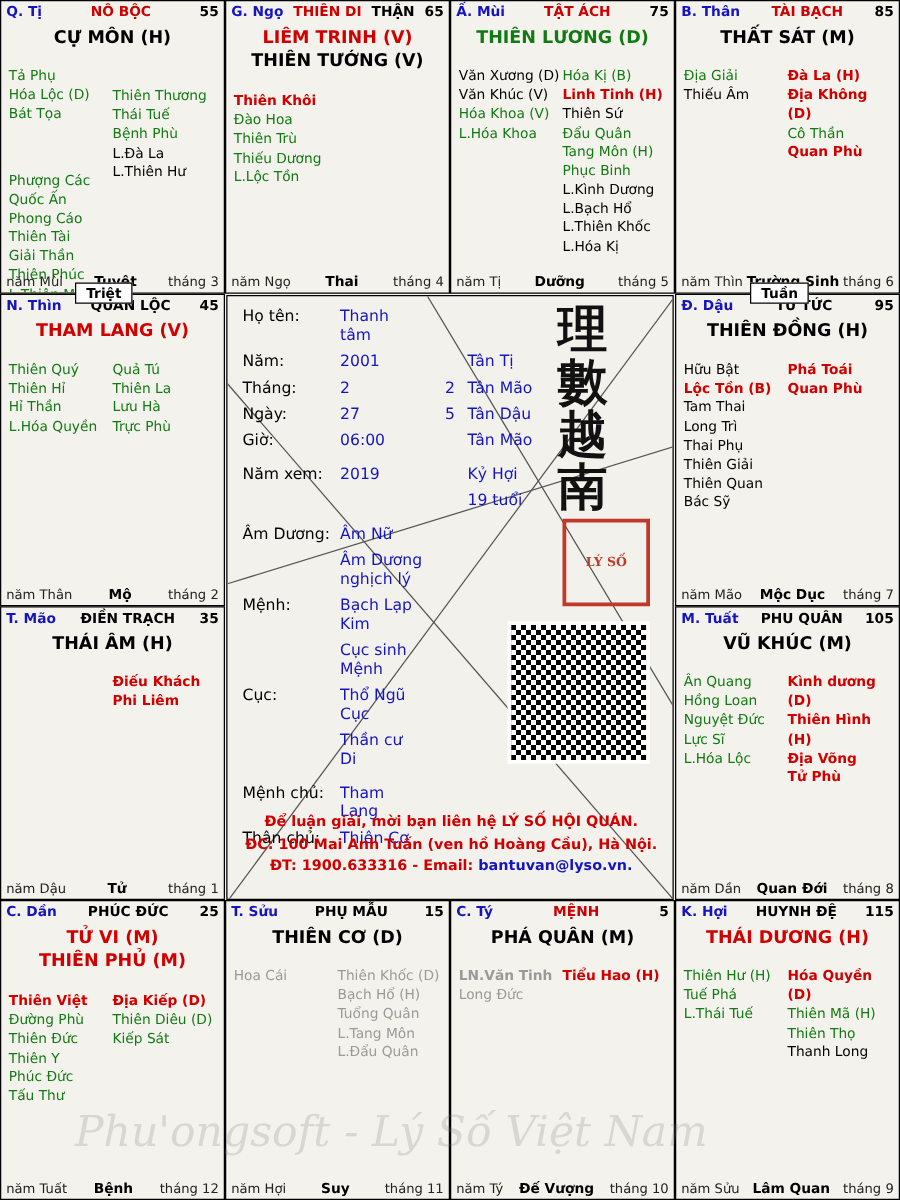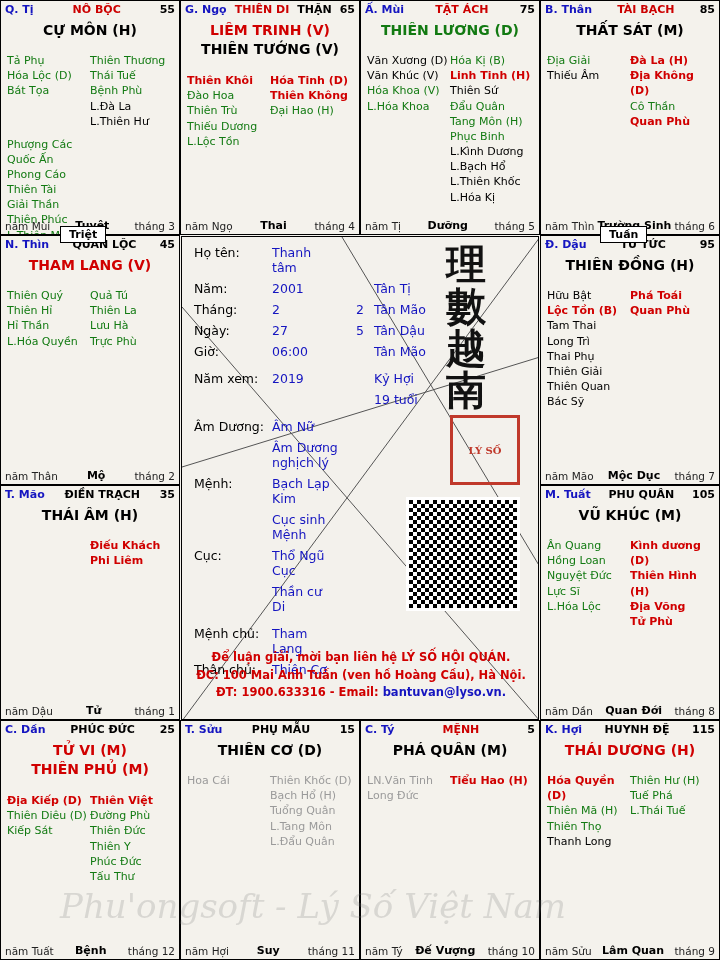--- a/index.html
+++ b/index.html
@@ -134,21 +134,21 @@
           <div style="color: rgb(18, 122, 18);">Bát Tọa</div>
           <div style="color: rgb(18, 122, 18); margin-top: 38px;">Phượng Các</div>
           <div style="color: rgb(18, 122, 18);">Quốc Ấn</div>
           <div style="color: rgb(18, 122, 18);">Phong Cáo</div>
           <div style="color: rgb(18, 122, 18);">Thiên Tài</div>
           <div style="color: rgb(18, 122, 18);">Giải Thần</div>
           <div style="color: rgb(18, 122, 18);">Thiên Phúc</div>
           <div style="color: rgb(18, 122, 18);">L.Thiên Mã</div>
         </div>
       <div class="col r">
-          <div style="color: rgb(18, 122, 18);">Thiên Thương</div>
+          <div style="color: rgb(18, 122, 18); margin-top: 16px;">Thiên Thương</div>
           <div style="color: rgb(18, 122, 18);">Thái Tuế</div>
           <div style="color: rgb(18, 122, 18);">Bệnh Phù</div>
           <div style="color: rgb(0, 0, 0);">L.Đà La</div>
           <div style="color: rgb(0, 0, 0);">L.Thiên Hư</div>
         </div>
     </div>
     <div class="ftr">
       <span class="age">năm Mùi</span>
       <span class="dai">Tuyệt</span>
       <span class="mon">tháng 3</span>
@@ -166,25 +166,20 @@
         <div style="color: rgb(208, 0, 0);">LIÊM TRINH (V)</div>
         <div style="color: rgb(0, 0, 0);">THIÊN TƯỚNG (V)</div>
       </div>
     <div class="cols" style="top:72px;">
       <div class="col l">
           <div style="color: rgb(208, 0, 0); font-weight: bold;">Thiên Khôi</div>
           <div style="color: rgb(18, 122, 18);">Đào Hoa</div>
           <div style="color: rgb(18, 122, 18);">Thiên Trù</div>
           <div style="color: rgb(18, 122, 18);">Thiếu Dương</div>
           <div style="color: rgb(18, 122, 18);">L.Lộc Tồn</div>
-        </div>
-      <div class="col r">
-          <div style="color: rgb(208, 0, 0); font-weight: bold;">Hóa Tinh (D)</div>
-          <div style="color: rgb(208, 0, 0); font-weight: bold;">Thiên Không</div>
-          <div style="color: rgb(18, 122, 18);">Đại Hao (H)</div>
         </div>
     </div>
     <div class="ftr">
       <span class="age">năm Ngọ</span>
       <span class="dai">Thai</span>
       <span class="mon">tháng 4</span>
     </div>
   </div>
 
   <div class="cell">
@@ -377,33 +372,33 @@
     <div class="hdr">
       <span class="chi">C. Dần</span>
       <span class="cung" style="color:#000">PHÚC ĐỨC</span>
       <span class="num">25</span>
     </div>
     <div class="maincs">
         <div style="color: rgb(208, 0, 0);">TỬ VI (M)</div>
         <div style="color: rgb(208, 0, 0);">THIÊN PHỦ (M)</div>
       </div>
     <div class="cols" style="top:72px;">
-      <div class="col r">
-          <div style="color: rgb(208, 0, 0); font-weight: bold;">Địa Kiếp (D)</div>
-          <div style="color: rgb(18, 122, 18);">Thiên Diêu (D)</div>
-          <div style="color: rgb(18, 122, 18);">Kiếp Sát</div>
-        </div>
       <div class="col l">
           <div style="color: rgb(208, 0, 0); font-weight: bold;">Thiên Việt</div>
           <div style="color: rgb(18, 122, 18);">Đường Phù</div>
           <div style="color: rgb(18, 122, 18);">Thiên Đức</div>
           <div style="color: rgb(18, 122, 18);">Thiên Y</div>
           <div style="color: rgb(18, 122, 18);">Phúc Đức</div>
           <div style="color: rgb(18, 122, 18);">Tấu Thư</div>
         </div>
+      <div class="col r">
+          <div style="color: rgb(208, 0, 0); font-weight: bold;">Địa Kiếp (D)</div>
+          <div style="color: rgb(18, 122, 18);">Thiên Diêu (D)</div>
+          <div style="color: rgb(18, 122, 18);">Kiếp Sát</div>
+        </div>
     </div>
     <div class="ftr">
       <span class="age">năm Tuất</span>
       <span class="dai">Bệnh</span>
       <span class="mon">tháng 12</span>
     </div>
   </div>
 
   <div class="cell">
     <div class="hdr">
@@ -437,21 +432,21 @@
     <div class="hdr">
       <span class="chi">C. Tý</span>
       <span class="cung">MỆNH</span>
       <span class="num">5</span>
     </div>
     <div class="maincs">
         <div style="color: rgb(0, 0, 0);">PHÁ QUÂN (M)</div>
       </div>
     <div class="cols" style="top:52px;">
       <div class="col l">
-          <div style="color: rgb(154, 154, 154);">LN.Văn Tinh</div>
+          <div style="color: rgb(154, 154, 154); font-weight: bold;">LN.Văn Tinh</div>
           <div style="color: rgb(154, 154, 154);">Long Đức</div>
         </div>
       <div class="col r">
           <div style="color: rgb(208, 0, 0); font-weight: bold;">Tiểu Hao (H)</div>
         </div>
     </div>
     <div class="ftr">
       <span class="age">năm Tý</span>
       <span class="dai">Đế Vượng</span>
       <span class="mon">tháng 10</span>
@@ -461,30 +456,30 @@
   <div class="cell">
     <div class="hdr">
       <span class="chi">K. Hợi</span>
       <span class="cung" style="color:#000">HUYNH ĐỆ</span>
       <span class="num">115</span>
     </div>
     <div class="maincs">
         <div style="color: rgb(208, 0, 0);">THÁI DƯƠNG (H)</div>
       </div>
     <div class="cols" style="top:52px;">
+      <div class="col r">
+          <div style="color: rgb(18, 122, 18);">Thiên Hư (H)</div>
+          <div style="color: rgb(18, 122, 18);">Tuế Phá</div>
+          <div style="color: rgb(18, 122, 18);">L.Thái Tuế</div>
+        </div>
       <div class="col l">
           <div style="color: rgb(208, 0, 0); font-weight: bold;">Hóa Quyền (D)</div>
           <div style="color: rgb(18, 122, 18);">Thiên Mã (H)</div>
           <div style="color: rgb(18, 122, 18);">Thiên Thọ</div>
           <div style="color: rgb(0, 0, 0);">Thanh Long</div>
-        </div>
-      <div class="col r">
-          <div style="color: rgb(18, 122, 18);">Thiên Hư (H)</div>
-          <div style="color: rgb(18, 122, 18);">Tuế Phá</div>
-          <div style="color: rgb(18, 122, 18);">L.Thái Tuế</div>
         </div>
     </div>
     <div class="ftr">
       <span class="age">năm Sửu</span>
       <span class="dai">Lâm Quan</span>
       <span class="mon">tháng 9</span>
     </div>
   </div>
 </div>
 

